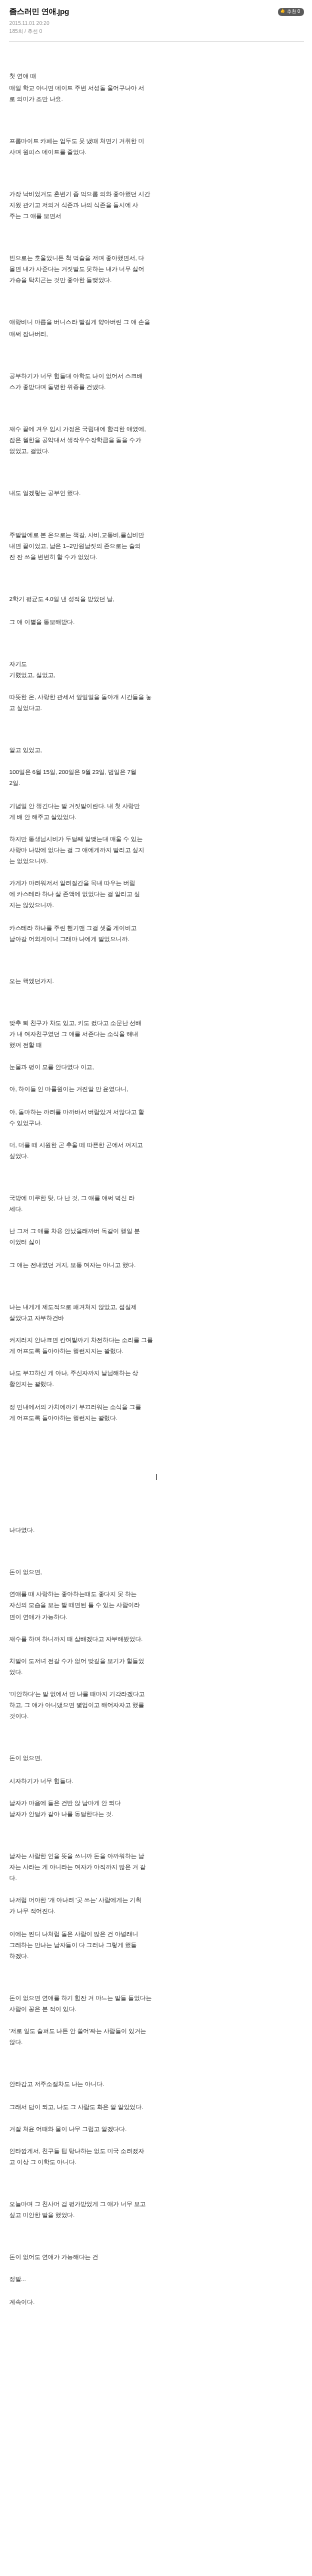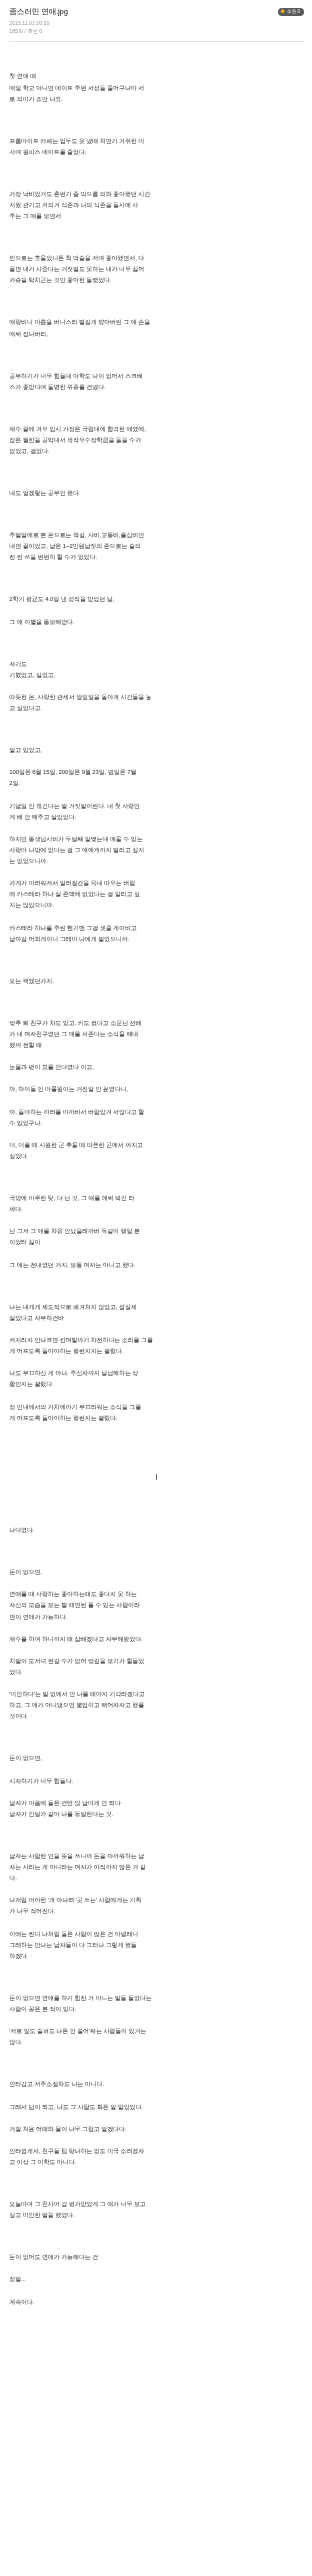--- a/index.html
+++ b/index.html
@@ -19,21 +19,21 @@
     padding: 7.2px 9.3px 20.6px 9.3px;
   }
   .post-header {
     border-bottom: 0.5px solid #e3e3e3;
     padding-bottom: 5.2px;
     margin-bottom: 7.2px;
     position: relative;
   }
   .post-title {
     font-size: 7.7px;
-    font-weight: normal;
+    font-weight: bold;
     color: #111111;
     line-height: 1.3;
     margin: 0 0 3.1px 0;
     letter-spacing: -0.2px;
   }
   .post-meta {
     font-size: 5.2px;
     color: #999999;
     line-height: 1.5;
   }

